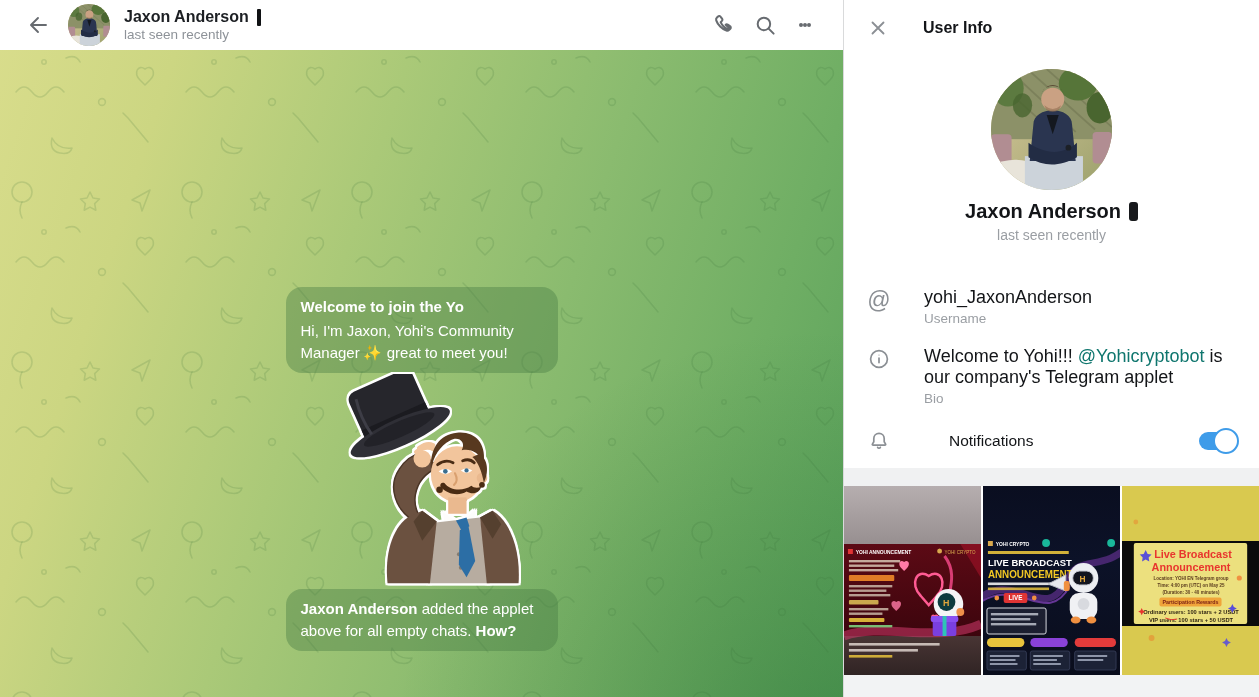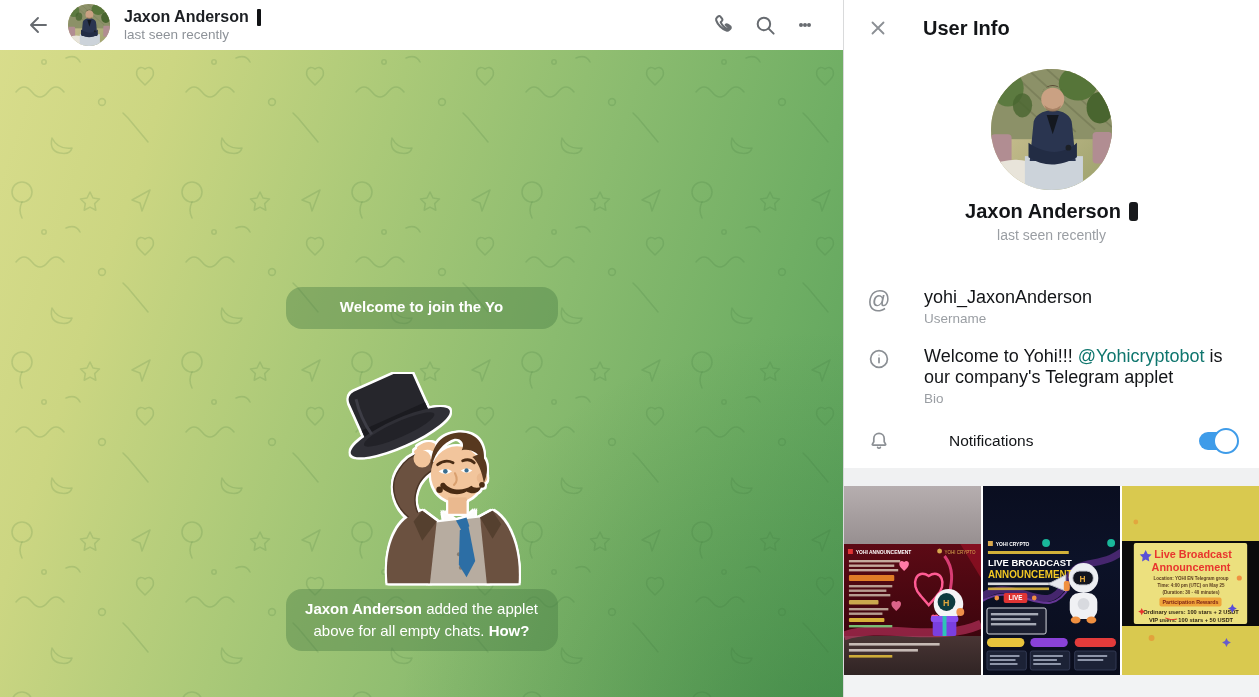--- a/index.html
+++ b/index.html
@@ -22,38 +22,38 @@
   .hicon svg { stroke:#676b70; fill:none; stroke-width:1.9; stroke-linecap:round; stroke-linejoin:round; }
   .kebab span { display:block; width:4px; height:4px; border-radius:50%; background:#676b70; margin:2px 0; }
   .avatar-sm { width:42px; height:42px; margin:0 14px 0 10px; flex:0 0 auto; }
   .avatar-sm svg, .avatar-lg svg { width:100%; height:100%; clip-path:circle(50% at 50% 50%); }
   .title-block { flex:1 1 auto; min-width:0; }
   .chat-name { font-size:16px; font-weight:700; color:#1c1f23; display:flex; align-items:center; }
   .cursor-bar { display:inline-block; width:4px; height:17px; background:#101214; border-radius:1px; margin-left:8px; }
   .chat-status { font-size:13.5px; color:#8d9298; margin-top:1px; }
 
   .msg { position:absolute; left:50%; transform:translateX(-50%); width:272px;
-    background:rgba(70,122,68,.40); border-radius:16px; color:#fff; text-align:center;
+    background:rgba(70,122,68,.40); border-radius:16px; color:#fff; 
     padding:9px 15px; font-size:15px; line-height:22px; }
   .msg .b { font-weight:700; }
   .greeting { top:287px; }
   .greeting .g-title { font-weight:700; margin-bottom:2px; }
   .footer-note { top:589px; }
   .sticker { position:absolute; left:50%; margin-left:-100px; top:374px; width:212px; height:214px; }
   .sticker svg { width:100%; height:100%;
     filter:drop-shadow(2px 0 0 #fff) drop-shadow(-2px 0 0 #fff) drop-shadow(0 2px 0 #fff) drop-shadow(0 -2px 0 #fff); }
 
   
   .panel { width:416px; height:697px; background:#fff; border-left:1px solid #d9dadb;
     display:flex; flex-direction:column; }
   .panel-header { height:56px; display:flex; align-items:center; padding:0 14px; flex:0 0 auto; }
   .close-btn { width:40px; height:40px; display:flex; align-items:center; justify-content:center;
     border-radius:50%; cursor:pointer; }
   .close-btn svg { stroke:#8b8f94; stroke-width:2; stroke-linecap:round; }
-  .panel-title { font-size:20px; font-weight:700; color:#131518; margin-left:25px; }
+  .panel-title { font-size:16px; font-weight:700; color:#131518; margin-left:25px; }
   .avatar-lg { width:121px; height:121px; margin:13px auto 0; }
   .profile-name { margin-top:10px; text-align:center; font-size:20px; font-weight:700; color:#131518;
     display:flex; align-items:center; justify-content:center; }
   .phone-emoji { display:inline-block; width:9px; height:19px; background:#17191c;
     border-radius:3px; margin-left:8px; }
   .profile-status { text-align:center; font-size:14px; color:#9a9ea3; margin-top:4px; }
   .rows { margin-top:34px; }
   .row { display:flex; padding:10px 22px; align-items:flex-start; cursor:pointer; }
   .row-icon { width:26px; flex:0 0 26px; margin-right:32px; color:#8b8f94; display:flex;
     justify-content:center; margin-top:1px; }
@@ -165,20 +165,21 @@
       </div>
       <div class="hicon kebab">
         <span></span>
           <span></span>
           <span></span>
       </div>
     </div>
 
     <div class="msg greeting">
       <div class="g-title">Welcome to join the Yo</div>
+      <div>Hi, I'm Jaxon, Yohi's Community Manager ✨ great to meet you!</div>
     </div>
 
     <div class="sticker">
       <svg viewBox="0 0 220 220">
         <path d="M96 152 C76 140 68 116 80 98 C86 88 96 82 105 80 L120 96 C107 102 99 112 97 124 C95 135 99 146 106 152 Z" fill="#6b5140" stroke="#4a3526" stroke-width="1.5"></path>
         <g transform="rotate(-24 78 52)">
           <rect x="42" y="2" width="72" height="56" rx="9" fill="#26262c"></rect>
           <rect x="42" y="42" width="72" height="14" fill="#1b1b20"></rect>
           <ellipse cx="78" cy="60" rx="56" ry="14" fill="#2f2f36"></ellipse>
           <ellipse cx="78" cy="57" rx="40" ry="8" fill="#222228"></ellipse>

